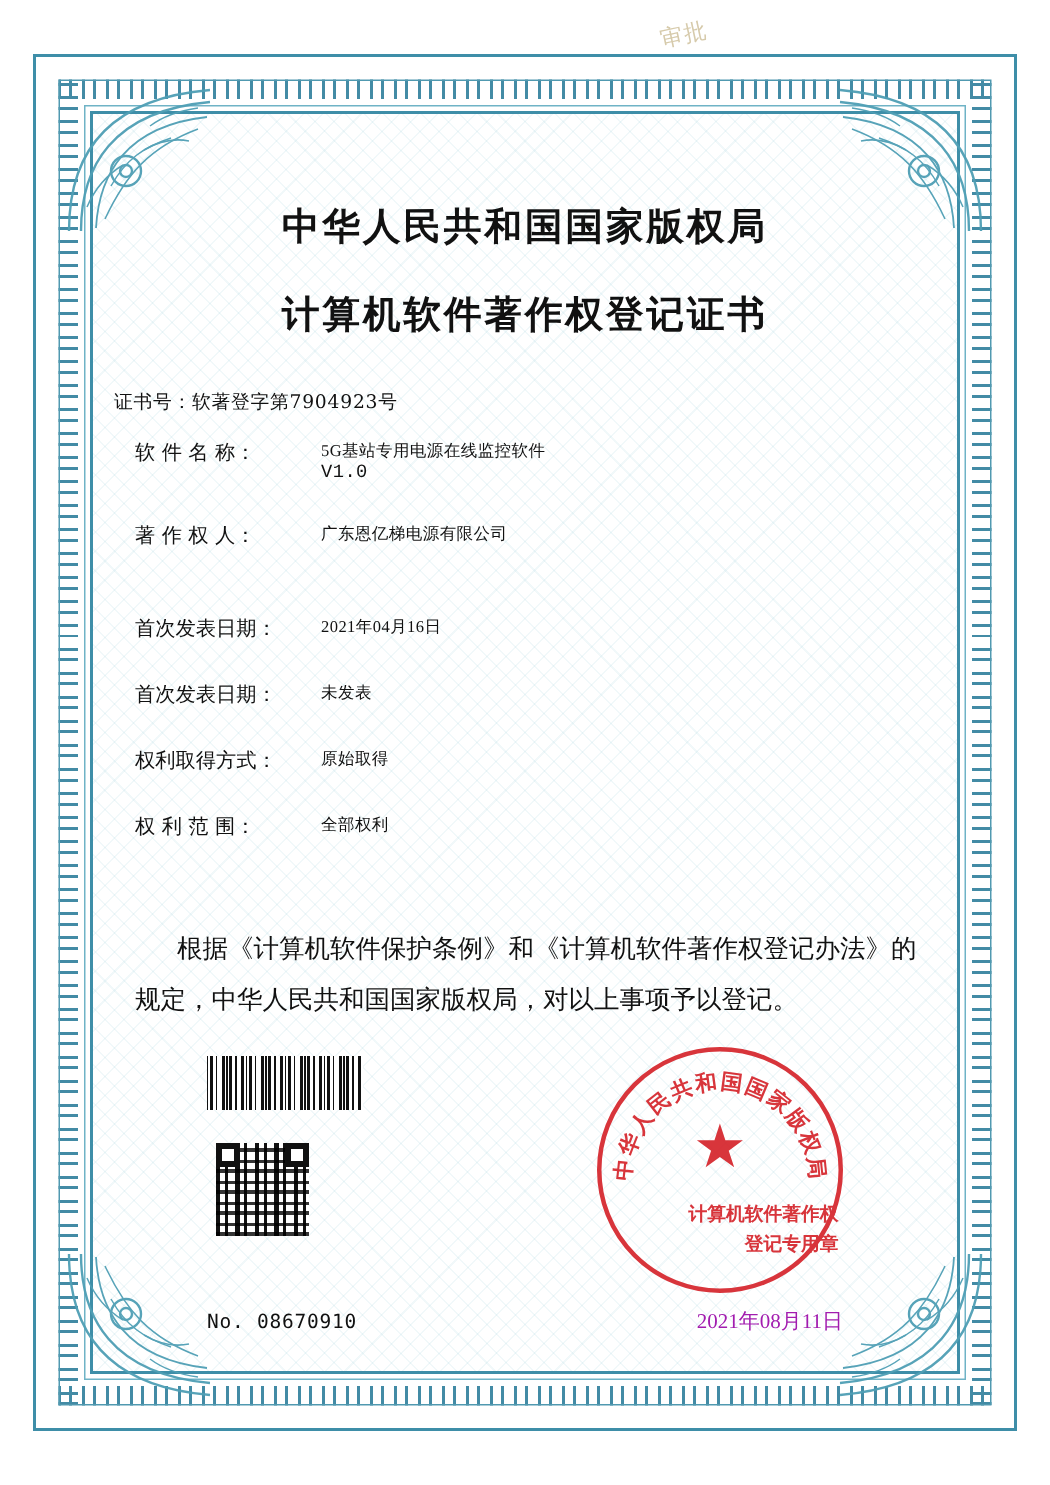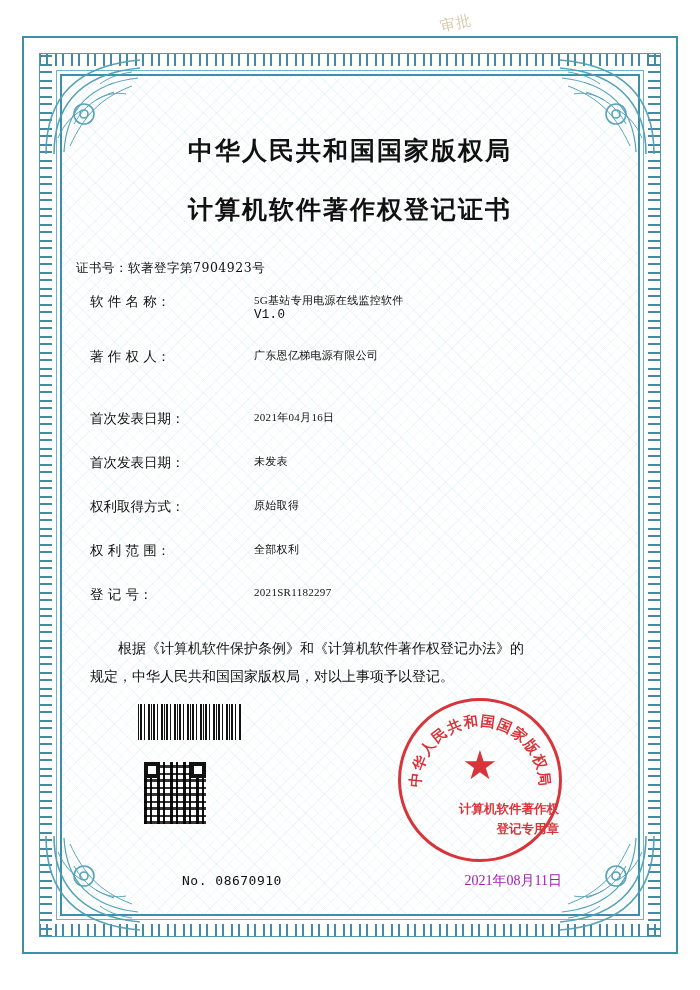--- a/index.html
+++ b/index.html
@@ -151,21 +151,20 @@
   }
 
   .fields {
     margin-top: 16px;
     padding-left: 14px;
   }
   .field-row {
     display: flex;
     align-items: flex-start;
     margin-bottom: 0;
-    gap: 40px;
   }
   .field-label {
     width: 124px;
     flex: 0 0 124px;
     font-family: "DejaVu Serif", serif;
     font-size: 13.5px;
     color: #111;
     letter-spacing: 0px;
     white-space: nowrap;
   }
@@ -180,21 +179,21 @@
     font-size: 12.5px;
   }
 
   .gap-a { height: 18px; }
   .gap-b { height: 26px; }
   .row-sp { height: 26px; }
 
   .para {
     margin-top: 30px;
     font-family: "DejaVu Serif", serif;
-    font-size: 14px;
+    font-size: 17px;
     line-height: 2.0;
     color: #111;
     padding: 0 8px 0 14px;
     text-align: justify;
   }
   .para .indent { display: inline-block; width: 28px; }
 
   
   .lower {
     position: absolute;
@@ -285,21 +284,20 @@
   .seal .line2 { top: 120px; }
 
   .footer {
     position: absolute;
     left: 62px;
     right: 62px;
     top: 196px;
     display: flex;
     justify-content: space-between;
     align-items: baseline;
-    margin-left: 44px;
   }
   .footer .no {
     font-family: "DejaVu Sans Mono", monospace;
     font-size: 13px;
     color: #111;
     letter-spacing: .5px;
   }
   .footer .date {
     font-family: Liberation Serif, serif;
     font-size: 14px;
@@ -434,24 +432,20 @@
 
       <div class="row-sp"></div>
 
       <div class="field-row">
         <div class="field-label">权 利 范 围：</div>
         <div class="field-value">全部权利</div>
       </div>
 
       <div class="row-sp"></div>
 
-      <div class="field-row">
-        <div class="field-label">登 记 号：</div>
-        <div class="field-value">2021SR1182297</div>
-      </div>
 
     </div>
 
     <div class="para">
       <span class="indent"></span><span>根据《计算机软件保护条例》和《计算机软件著作权登记办法》的</span><br>
       <span>规定，中华人民共和国国家版权局，对以上事项予以登记。</span>
     </div>
 
     <div class="lower">
 

